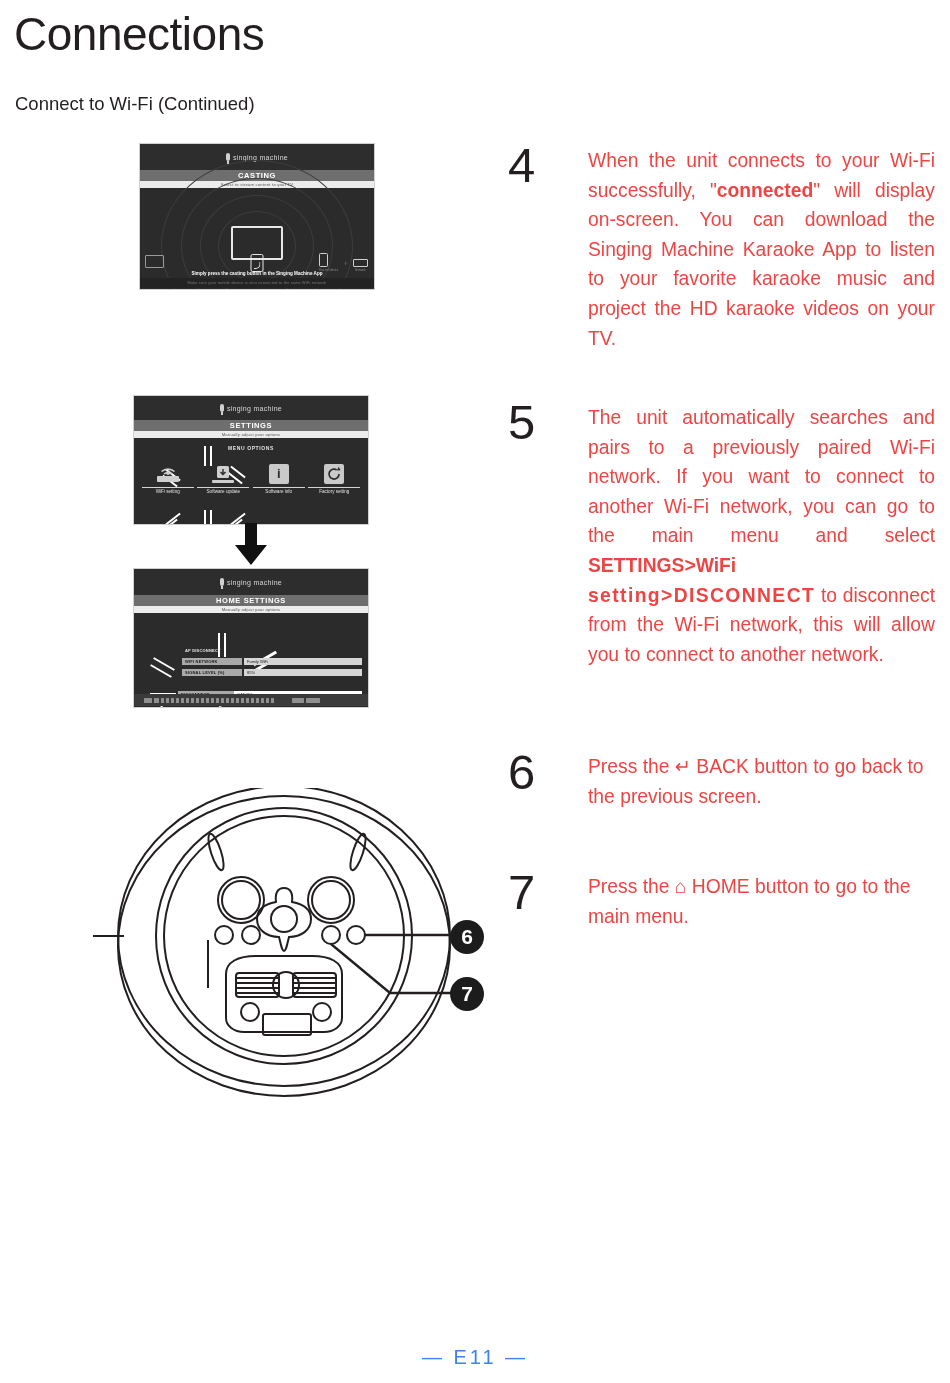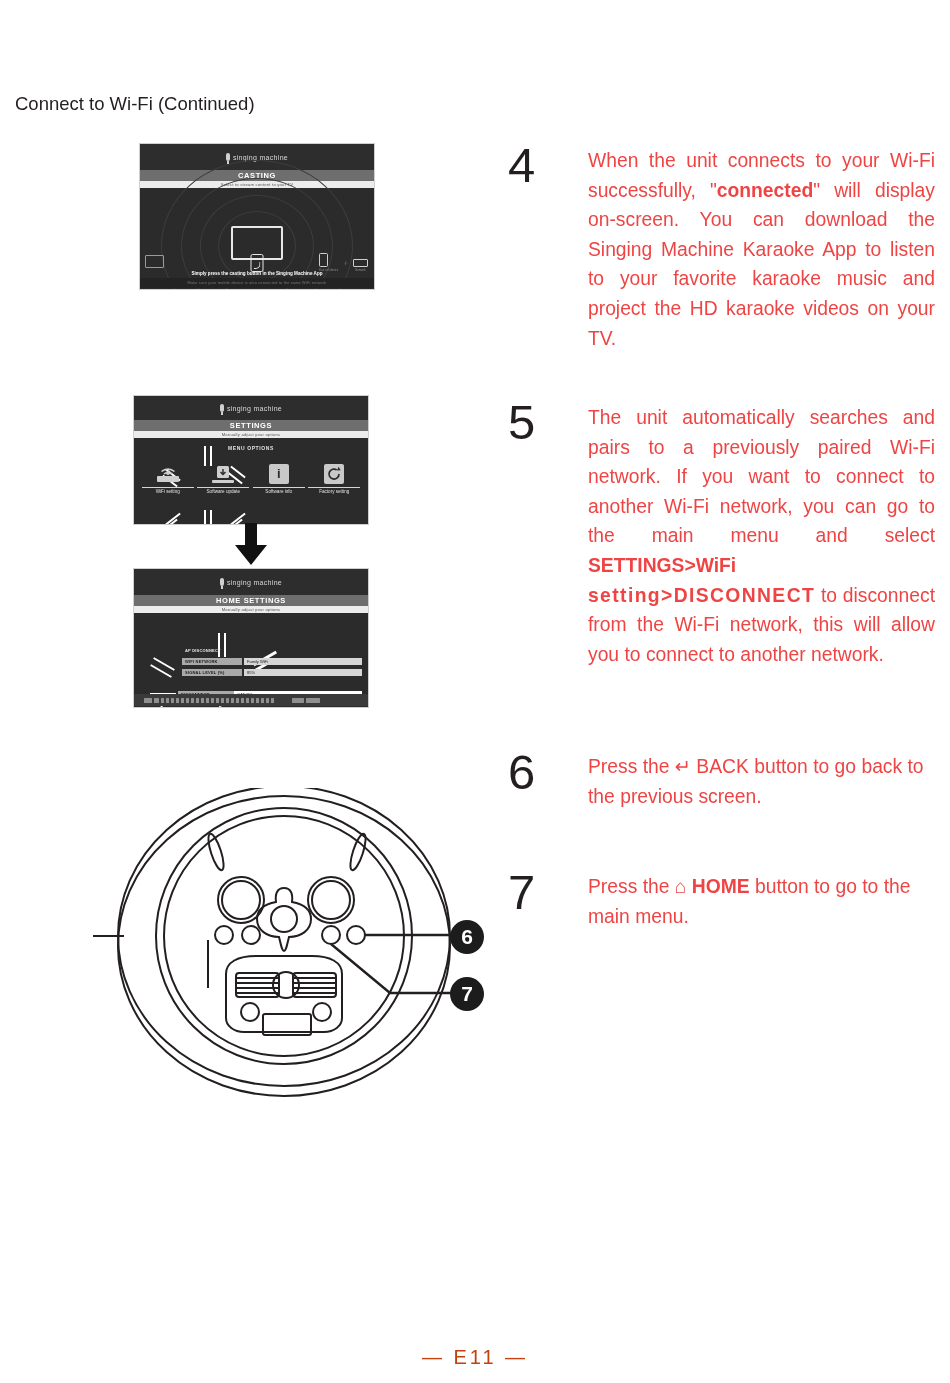--- a/index.html
+++ b/index.html
@@ -148,28 +148,29 @@
   
   .callout{
     position:absolute;width:34px;height:34px;border-radius:50%;background:#1c1c1c;
     color:#ffffff;display:flex;align-items:center;justify-content:center;
     font-size:21px;font-weight:700;font-family:"Liberation Sans", sans-serif;
   }
 
   
   .footer{
     position:absolute;left:0;bottom:14px;width:100%;text-align:center;
-    color:#c2410c;font-size:20px;letter-spacing:3px;
+    color:#3b82f6;font-size:20px;letter-spacing:3px;
   }
 </style>
 </head>
 <body>
 
 <div class="page">
 
+  <div class="title">Connections</div>
   <div class="subtitle">Connect to Wi-Fi (Continued)</div>
 
   <div class="screen" style="left:139px;top:143px;width:234px;height:145px;">
     <div class="sm-brandbar" style="height:26px;">
       <span class="mic"></span>
       <span class="sm-logo-txt">singing machine</span>
     </div>
     <div class="sm-titlebar">CASTING</div>
     <div class="sm-subbar">Select to stream content to your TV</div>
     <div class="sm-body" style="height:calc(100% - 45px);">
@@ -355,21 +356,21 @@
   <div class="step-num" style="left:508px;top:141px;">4</div>
   <div class="step-body" style="left:588px;top:146px;" id="step4"><span>When the unit connects to your Wi-Fi successfully, "</span><span style="font-weight: 700;">connected</span><span>" will display on-screen. You can download the Singing Machine Karaoke App to listen to your favorite karaoke music and project the HD karaoke videos on your TV.</span></div>
 
   <div class="step-num" style="left:508px;top:398px;">5</div>
   <div class="step-body" style="left:588px;top:403px;" id="step5"><span>The unit automatically searches and pairs to a previously paired Wi-Fi network. If you want to connect to another Wi-Fi network, you can go to the main menu and select </span><span style="font-weight: 700;">SETTINGS&gt;WiFi </span><span style="font-weight: 700; letter-spacing: 1.4px;">setting&gt;DISCONNECT</span><span> to disconnect from the Wi-Fi network, this will allow you to connect to another network.</span></div>
 
   <div class="step-num" style="left:508px;top:748px;">6</div>
   <div class="step-body nojust" style="left:588px;top:752px;" id="step6"><span>Press the </span><span>↵</span><span style="font-weight: 400;"> BACK</span><span> button to go back to the previous screen.</span></div>
 
   <div class="step-num" style="left:508px;top:868px;">7</div>
-  <div class="step-body nojust" style="left:588px;top:872px;" id="step7"><span>Press the </span><span style="font-weight: 700;">⌂</span><span style="font-weight: 700;"> HOME</span><span> button to go to the main menu.</span></div>
+  <div class="step-body nojust" style="left:588px;top:872px;" id="step7"><span>Press the </span><span style="font-weight: 700;">⌂</span><span style="font-weight: 400;"> HOME</span><span> button to go to the main menu.</span></div>
 
   <div class="device">
     <svg width="400" height="320" viewBox="0 0 400 320">
       <g fill="none" stroke="#231f20" stroke-width="2">
 
         <ellipse cx="196" cy="158" rx="166" ry="150"></ellipse>
         <ellipse cx="196" cy="148" rx="166" ry="150"></ellipse>
 
         <circle cx="196" cy="148" r="128"></circle>
         <circle cx="196" cy="148" r="120"></circle>

